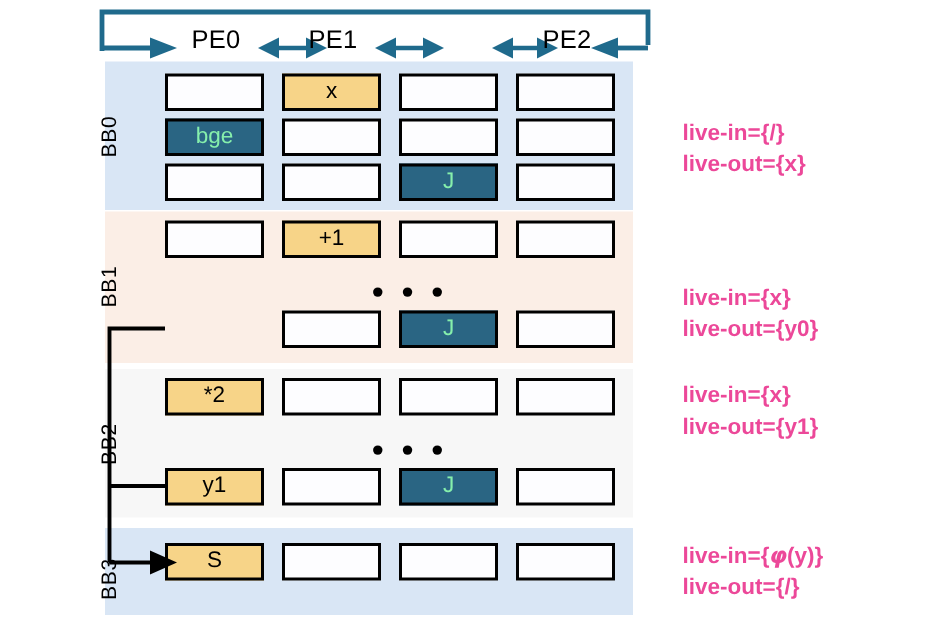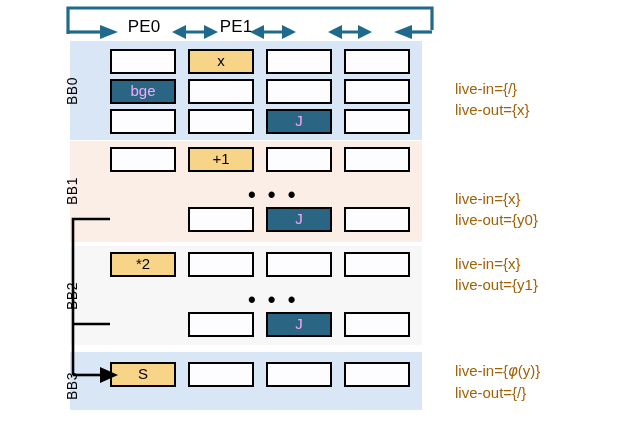--- a/index.html
+++ b/index.html
@@ -13,21 +13,21 @@
   #root{position:absolute;left:0;top:0;width:619px;height:427px;}
 
   
   .loop-svg{position:absolute;left:0;top:0;width:619px;height:46px;}
   .pe-header{position:absolute;left:110px;top:14px;width:312px;height:28px;}
   .pe-label{
     position:absolute;top:0;width:60px;height:26px;
     font-size:17px;color:#000;text-align:center;line-height:26px;
     letter-spacing:0.2px;
   }
-  .pe0{left:4px;} .pe1{left:96px;} .pe3{left:160px;} .pe2{left:238px;}
+  .pe0{left:4px;} .pe1{left:82px;} .pe3{left:160px;} .pe2{left:238px;}
 
   
   .band{position:absolute;left:70px;width:352px;}
   .band-bb0{top:41px;height:99px;background:#d9e6f5;}
   .band-bb1{top:141px;height:101px;background:#fbeee6;}
   .band-bb2{top:246px;height:99px;background:#f7f7f7;}
   .band-bb3{top:352px;height:58px;background:#d9e6f5;}
 
   .bb-label{
     position:absolute;left:-6px;
@@ -45,38 +45,39 @@
     width:66px;height:25px;
     border:2.5px solid #000;
     background:#fdfdff;
     box-sizing:border-box;
     font-size:15px;
     line-height:20px;
     text-align:center;
     color:#000;
   }
   .cell.yellow{background:#f7d488;}
-  .cell.teal{background:#2a6583;color:#f0abfc;}
+  .cell.teal{background:#2a6583;color:#86efac;}
 
   
   .c0{left:110px;} .c1{left:188px;} .c2{left:266px;} .c3{left:344px;}
 
   .dots{
     position:absolute;
     font-size:22px;line-height:10px;color:#000;
     letter-spacing:3px;font-weight:bold;
     white-space:nowrap;
   }
 
   
   .annot{
     position:absolute;left:455px;
-    font-size:15px;color:#a16207;
+    font-size:15px;color:#ec4899;
     line-height:21px;
     white-space:nowrap;
+    font-weight:bold;
   }
   .annot div{white-space:nowrap;}
   .phi{font-style:italic;font-family:"DejaVu Sans", sans-serif;}
 
   
   .wire-svg{position:absolute;left:0;top:0;width:619px;height:427px;
     pointer-events:none;}
 </style>
 </head>
 <body>
@@ -114,20 +115,21 @@
     <g fill="#1f6a8c" stroke="#1f6a8c" stroke-width="3">
       <line x1="340" y1="32" x2="360" y2="32"></line>
     </g>
     <polygon points="342,25 328,32 342,39" fill="#1f6a8c"></polygon>
     <polygon points="358,25 372,32 358,39" fill="#1f6a8c"></polygon>
   </svg>
 
   <div class="pe-header">
     <div class="pe-label pe0">PE0</div>
     <div class="pe-label pe1">PE1</div>
+    <div class="pe-label pe2">PE2</div>
   </div>
 
   <div class="band band-bb0">
     <div class="bb-label" style="top:22px;height:56px;">BB0</div>
   </div>
   <div class="cell c0" style="top:49px;"></div>
   <div class="cell c1 yellow" style="top:49px;">x</div>
   <div class="cell c2" style="top:49px;"></div>
   <div class="cell c3" style="top:49px;"></div>
 
@@ -158,20 +160,21 @@
   <div class="band band-bb2">
     <div class="bb-label" style="top:22px;height:56px;">BB2</div>
   </div>
   <div class="cell c0 yellow" style="top:252px;">*2</div>
   <div class="cell c1" style="top:252px;"></div>
   <div class="cell c2" style="top:252px;"></div>
   <div class="cell c3" style="top:252px;"></div>
 
   <div class="dots" style="left:248px;top:295px;">• • •</div>
 
+  <div class="cell c0 yellow" style="top:312px;">y1</div>
   <div class="cell c1" style="top:312px;"></div>
   <div class="cell c2 teal" style="top:312px;">J</div>
   <div class="cell c3" style="top:312px;"></div>
 
   <div class="band band-bb3">
     <div class="bb-label" style="top:12px;height:44px;">BB3</div>
   </div>
   <div class="cell c0 yellow" style="top:362px;">S</div>
   <div class="cell c1" style="top:362px;"></div>
   <div class="cell c2" style="top:362px;"></div>

